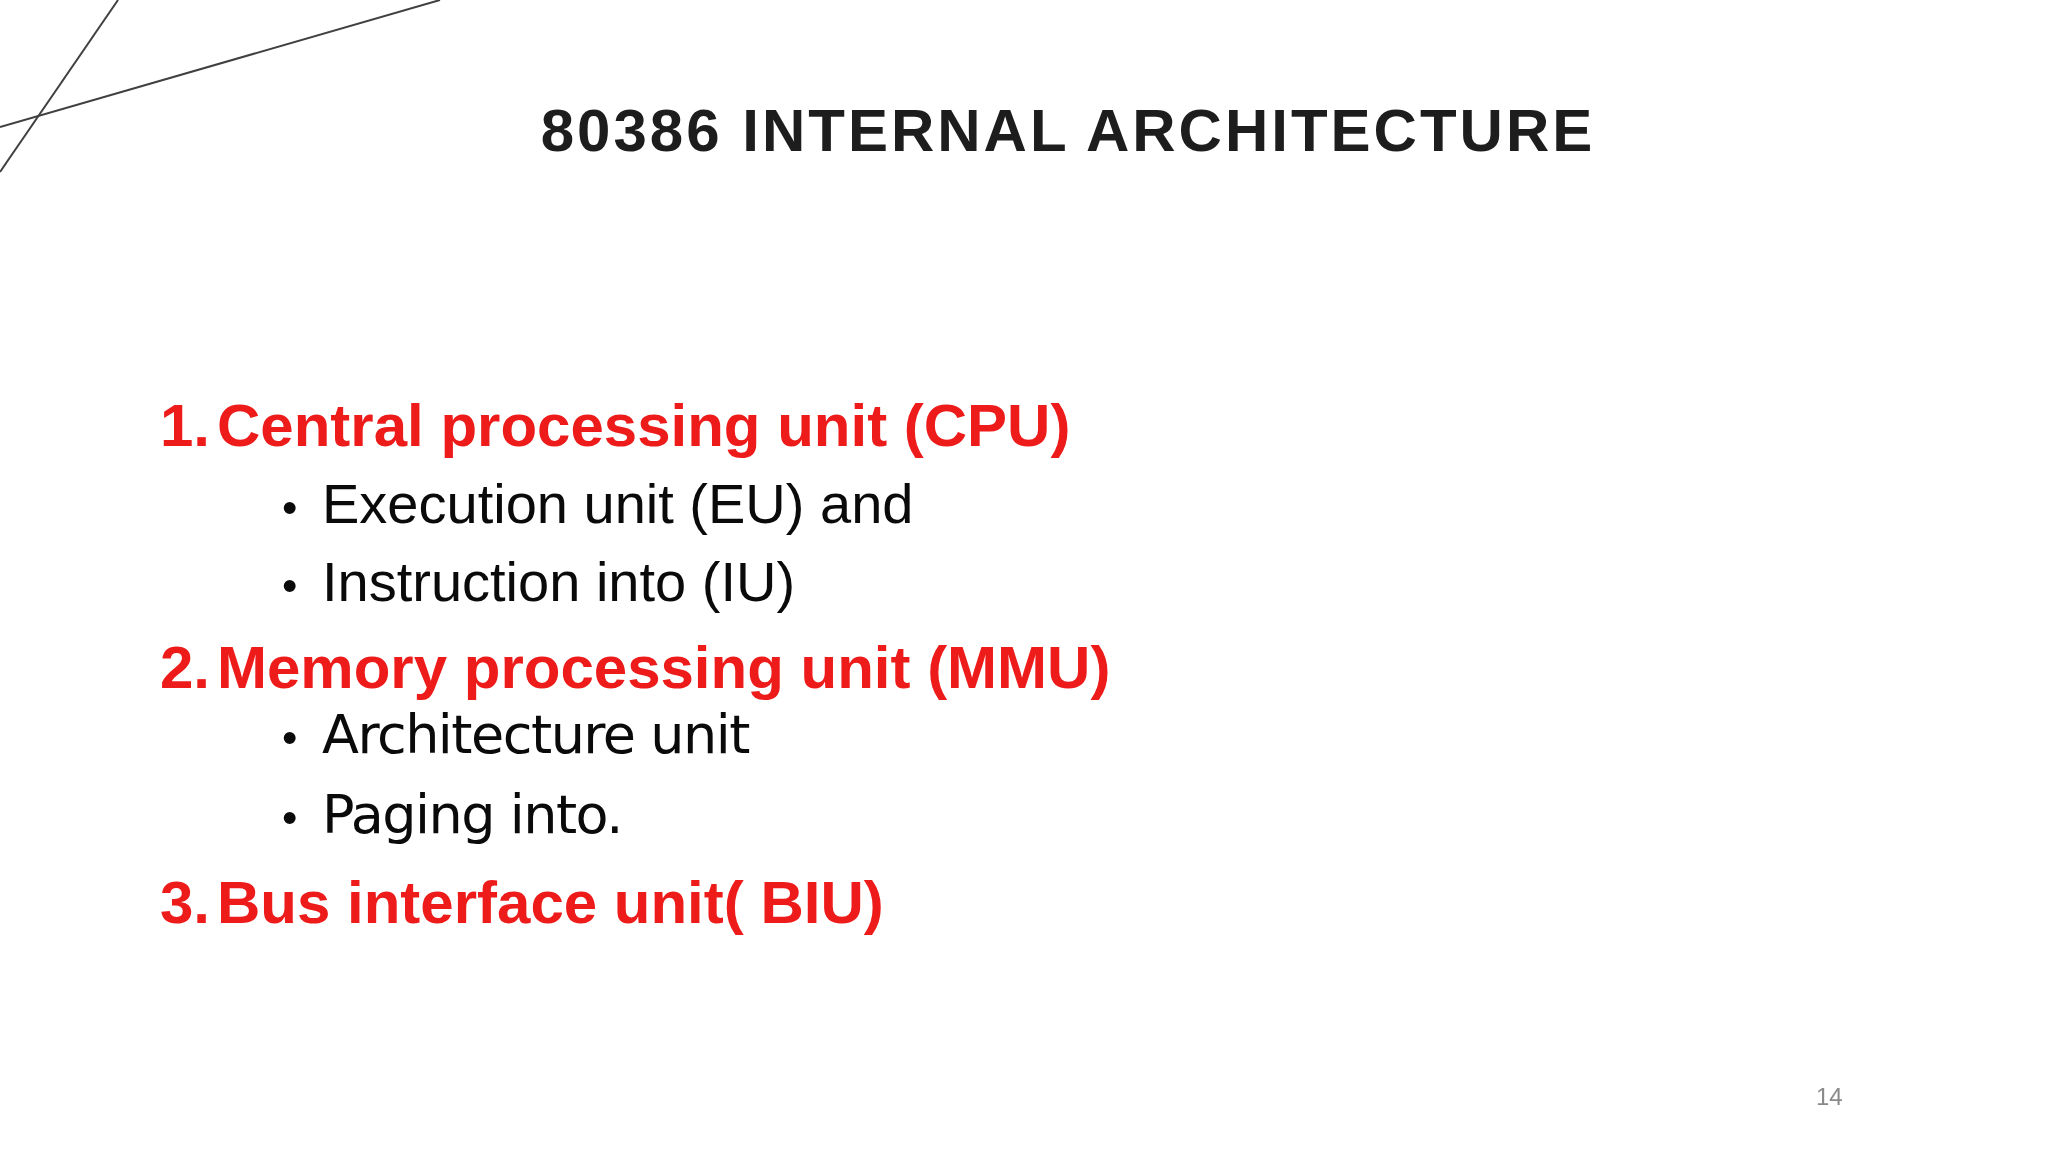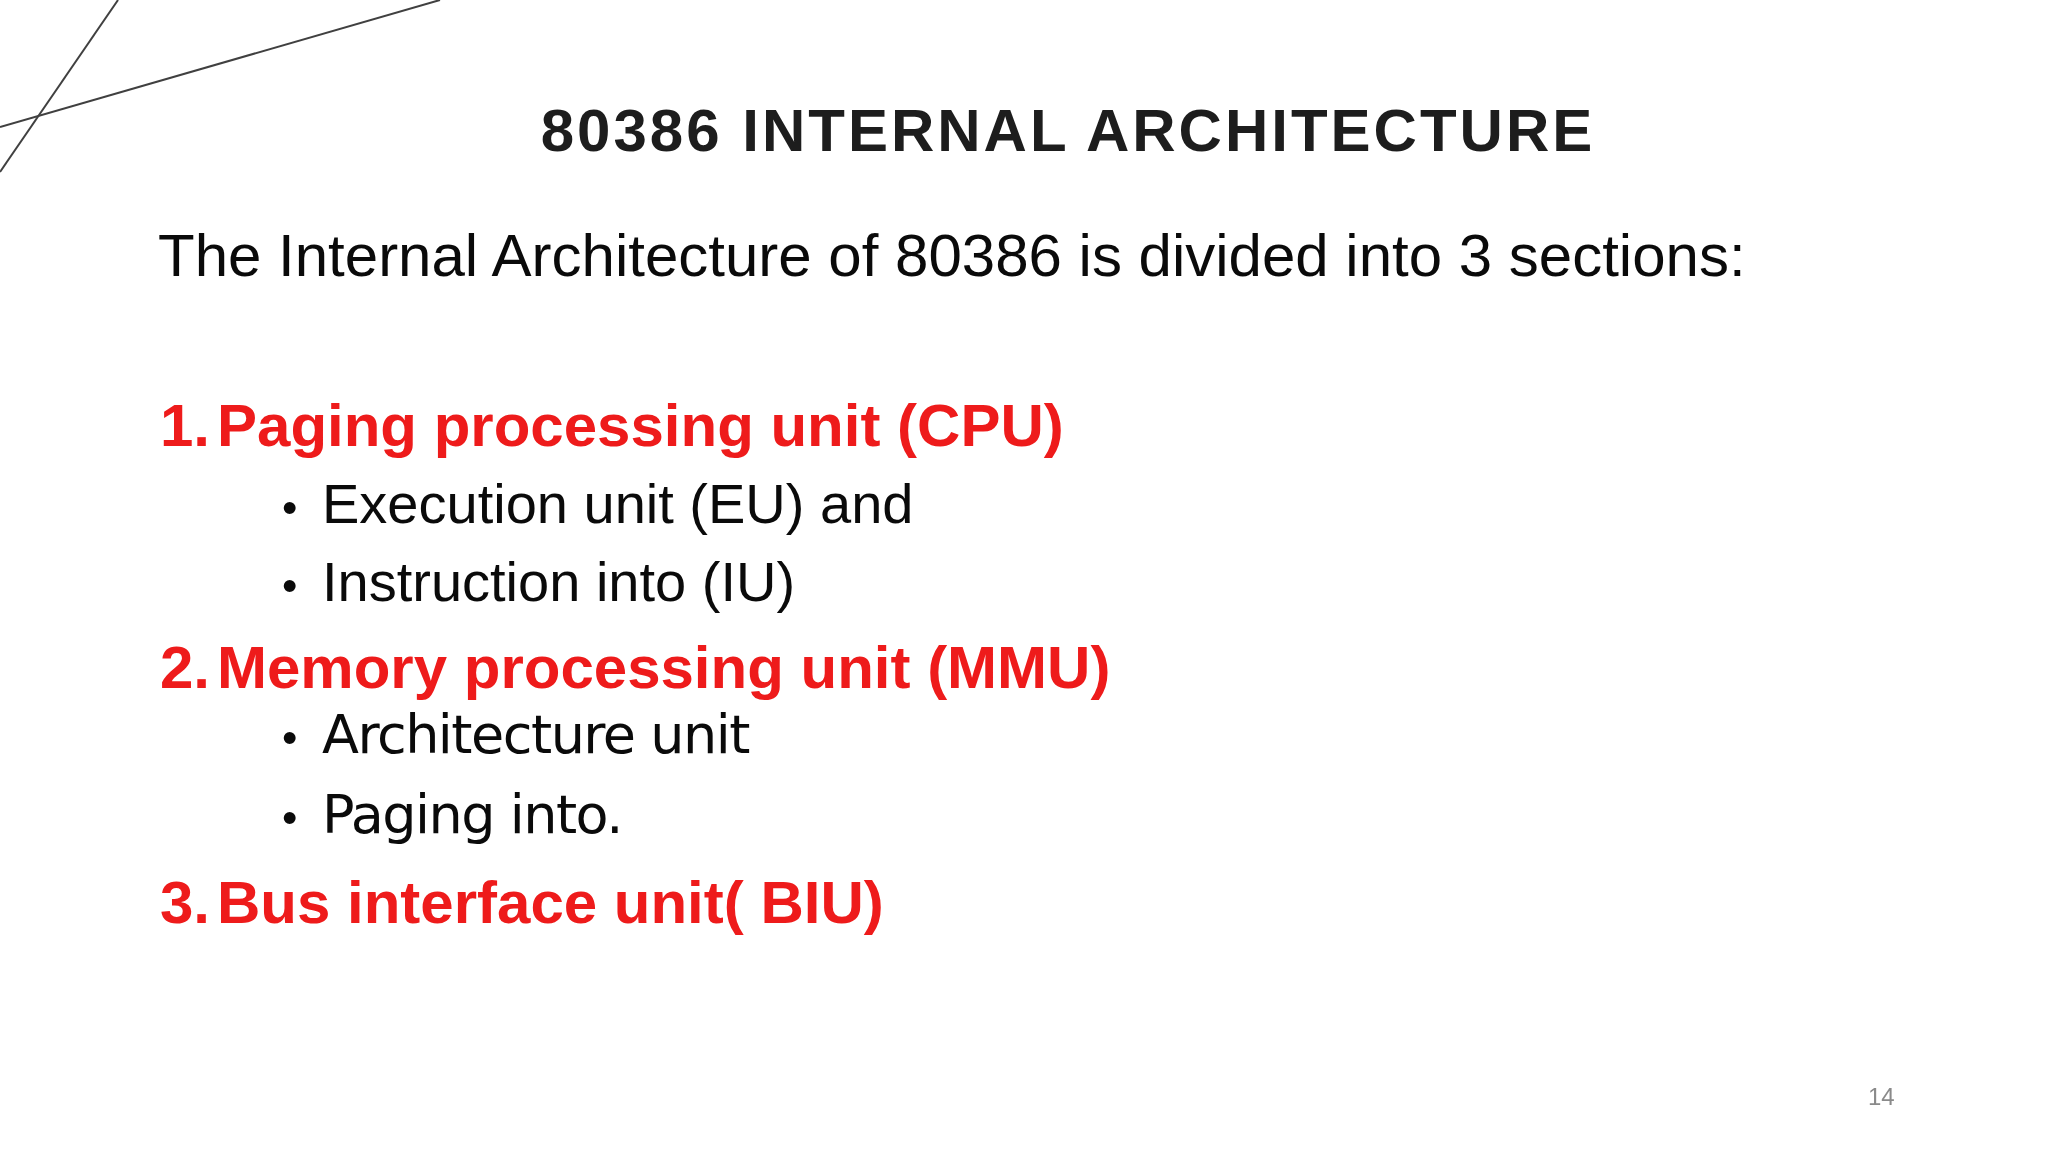--- a/index.html
+++ b/index.html
@@ -85,43 +85,42 @@
     letter-spacing: -1.5px;
     font-size: 54px;
   }
   .bullet-line.alt-font .dot {
     font-family: "Liberation Sans", sans-serif;
     letter-spacing: 0;
   }
   .page-number {
     position: absolute;
     top: 1085px;
-    left: 1868px;
+    left: 1816px;
     font-size: 24px;
     line-height: 1;
     color: var(--page-gray, #8a8a8a);
   }
 </style>
 </head>
 <body>
 
 <div class="slide">
 
   <svg class="corner-lines" viewBox="0 0 460 190" aria-hidden="true">
     <line x1="118" y1="0" x2="0" y2="172"></line>
     <line x1="0" y1="127" x2="440" y2="0"></line>
   </svg>
 
   <div class="slide-title">80386 INTERNAL ARCHITECTURE</div>
 
-  <div class="intro-text">The Internal Architecture of 80386 is divided into 3 sections:</div>
 
   <div class="sec-line" style="top:396px">
     <span class="num">1.</span>
-    <span class="lbl">Paging processing unit (CPU)</span>
+    <span class="lbl">Central processing unit (CPU)</span>
   </div>
   <div class="bullet-line" style="top:476px">
     <span class="dot">•</span>
     <span>Execution unit (EU) and</span>
   </div>
   <div class="bullet-line" style="top:554px">
     <span class="dot">•</span>
     <span>Instruction into (IU)</span>
   </div>
 

